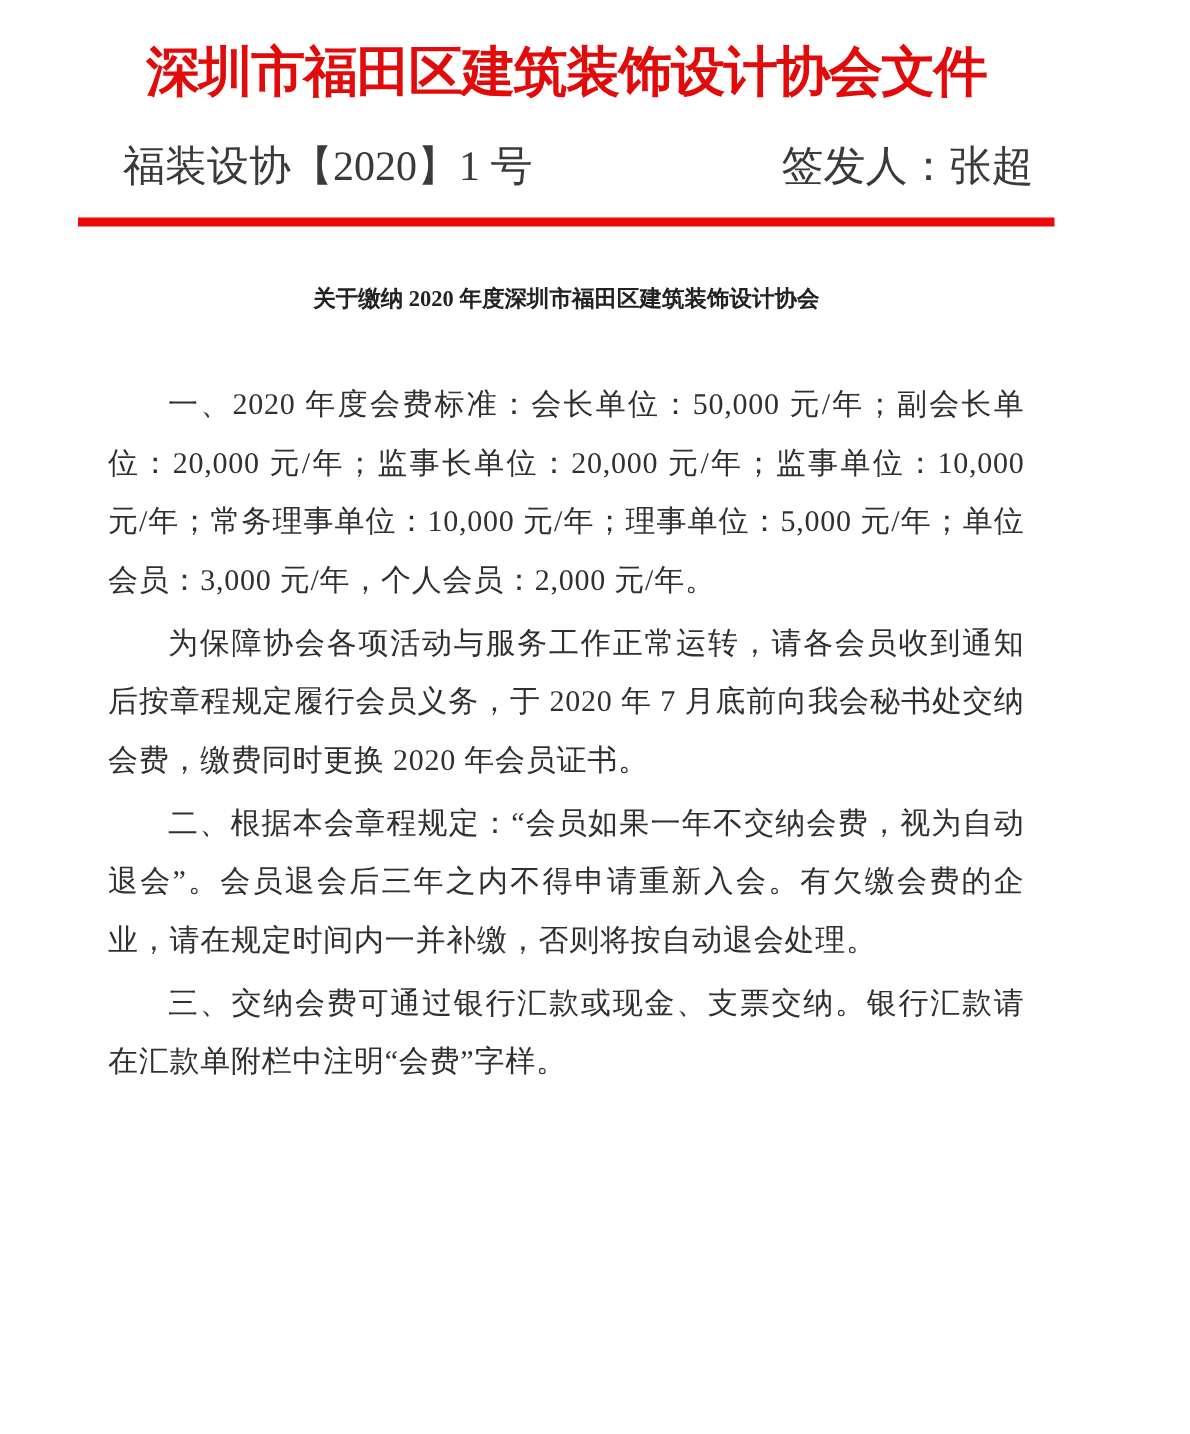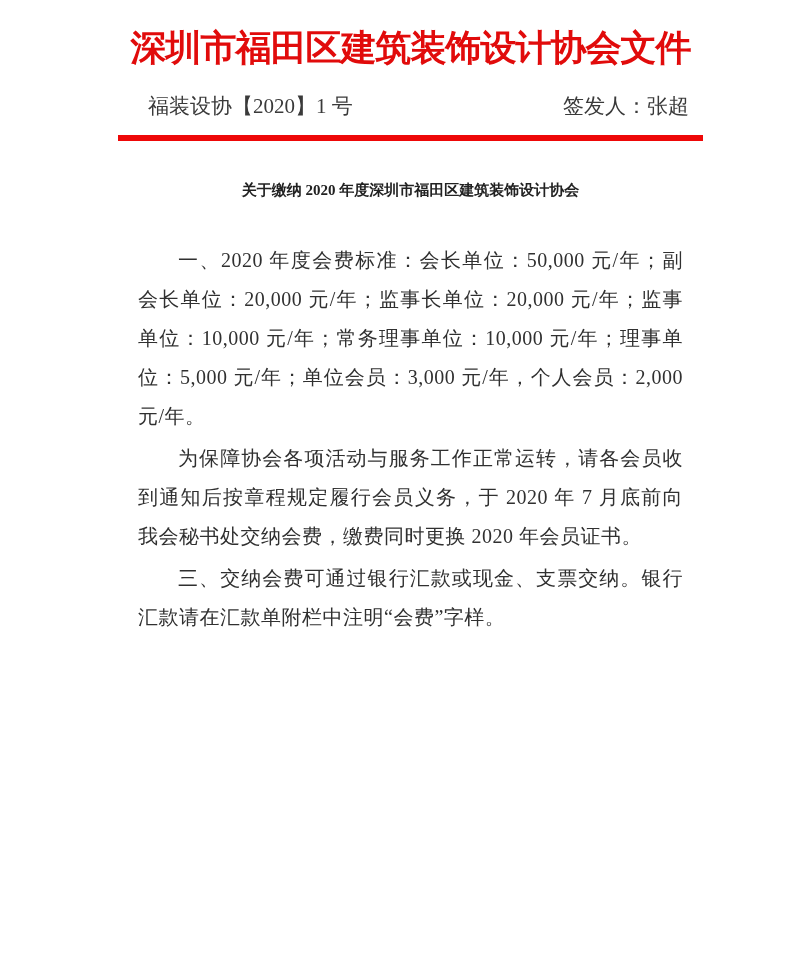--- a/index.html
+++ b/index.html
@@ -6,42 +6,42 @@
     margin: 0;
     padding: 0;
     background: #ffffff;
   }
   .page {
     position: relative;
     width: 793px;
     height: 788px;
     background: #ffffff;
     box-sizing: border-box;
-    padding: 26px 90px 0 118px;
+    padding: 26px 90px 0 52px;
     font-family: "Liberation Serif", "DejaVu Serif", serif;
     color: #2f2f2f;
     overflow: hidden;
   }
   .org-title {
     text-align: center;
     font-size: 36px;
     font-weight: 700;
     letter-spacing: -1px;
     line-height: 44px;
     white-space: nowrap;
     font-family: "Liberation Serif", "DejaVu Serif", serif;
   }
   .meta-row {
     display: flex;
     justify-content: space-between;
     align-items: baseline;
     margin-top: 22px;
     padding-left: 30px;
     padding-right: 14px;
-    font-size: 21px;
+    font-size: 28px;
     color: #3a3a3a;
   }
   .red-rule {
     margin-top: 15px;
     height: 6px;
     background: #ee0808;
   }
   .notice-title {
     margin-top: 25px;
     text-align: center;
@@ -79,16 +79,17 @@
 
   <div class="red-rule" style="background: rgb(238, 8, 8);"></div>
 
   <div class="notice-title">
     <div>关于缴纳 2020 年度深圳市福田区建筑装饰设计协会</div>
   </div>
 
   <div class="body-text">
     <p class="indent">一、2020 年度会费标准：会长单位：50,000 元/年；副会长单位：20,000 元/年；监事长单位：20,000 元/年；监事单位：10,000 元/年；常务理事单位：10,000 元/年；理事单位：5,000 元/年；单位会员：3,000 元/年，个人会员：2,000 元/年。</p>
     <p class="indent">为保障协会各项活动与服务工作正常运转，请各会员收到通知后按章程规定履行会员义务，于 2020 年 7 月底前向我会秘书处交纳会费，缴费同时更换 2020 年会员证书。</p>
+    <p class="indent">二、根据本会章程规定：“会员如果一年不交纳会费，视为自动退会”。会员退会后三年之内不得申请重新入会。有欠缴会费的企业，请在规定时间内一并补缴，否则将按自动退会处理。</p>
     <p class="indent">三、交纳会费可通过银行汇款或现金、支票交纳。银行汇款请在汇款单附栏中注明“会费”字样。</p>
   </div>
 
 </div>
 
 </body></html>

